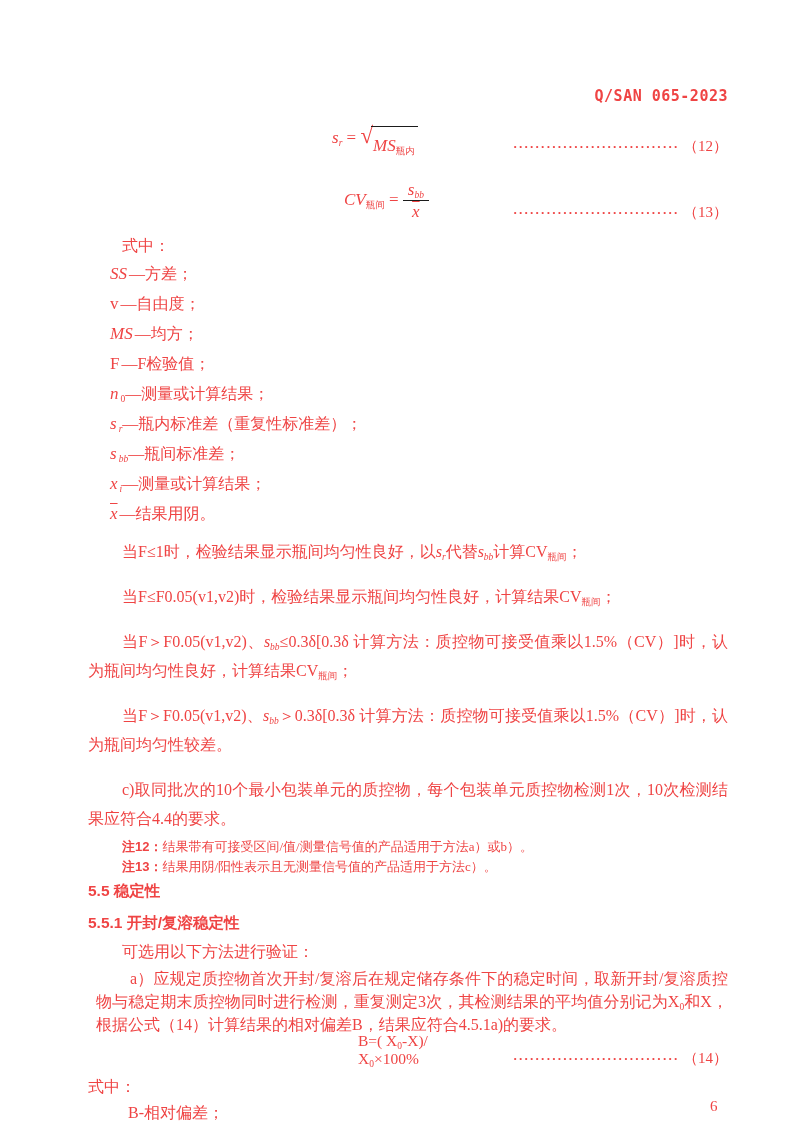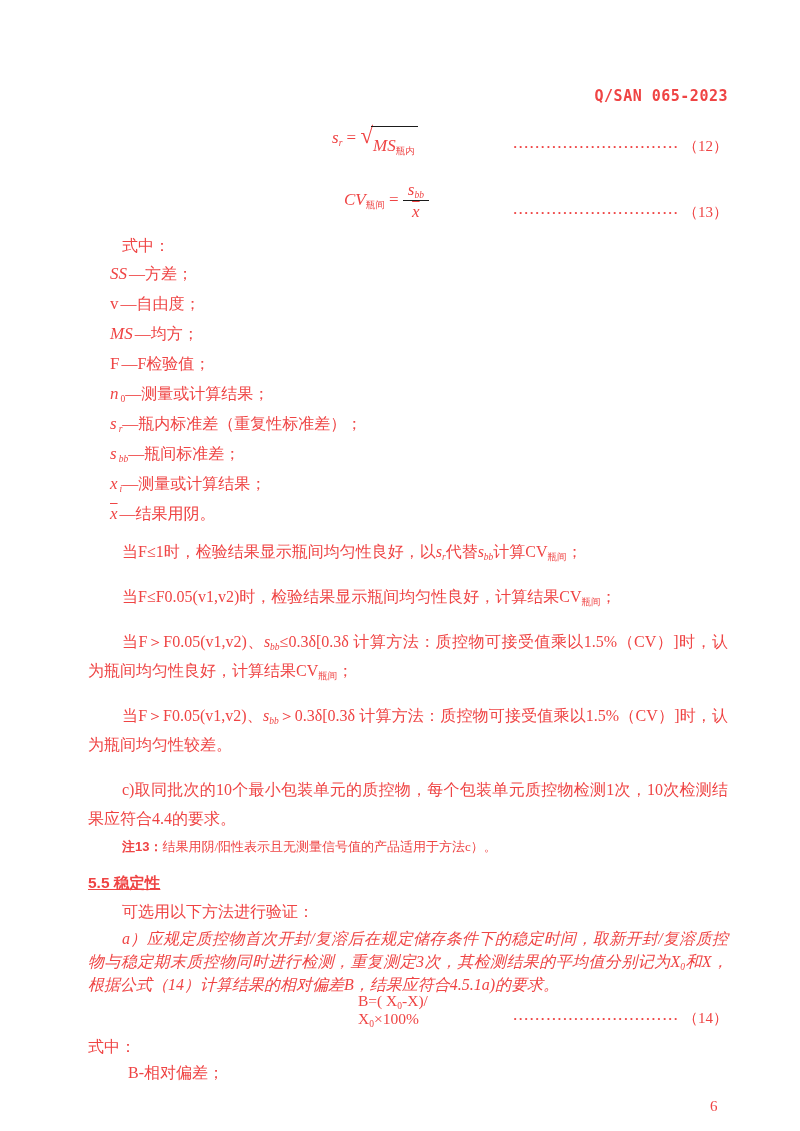--- a/index.html
+++ b/index.html
@@ -43,21 +43,21 @@
   .def-item{line-height:30px;font-size:16px;}
   .def-item .sym{font-size:17px;margin-right:2px;}
   .mt8{margin-top:8px;} .mt6{margin-top:6px;} .mt10{margin-top:10px;}
   .notes{margin-top:4px;padding-left:34px;}
   .note-line{font-size:13px;line-height:20px;}
   .note-label{font-family:"Liberation Sans",sans-serif;font-weight:bold;}
   .heading{
     font-family:"Liberation Sans","DejaVu Sans",sans-serif;font-weight:bold;
     font-size:15.5px;line-height:20px;
   }
-  .h55{margin-top:16px;text-decoration:underline;}
+  .h55{margin-top:4px;}
   .h551{margin-top:12px;}
   .p-sel{margin-top:6px;font-size:16px;line-height:26px;padding-left:34px;}
   .p-a{font-size:16px;line-height:23px;text-align:justify;margin-top:2px;}
   .shizhong2{font-size:16px;line-height:22px;margin-top:8px;}
   .p-b{font-size:16px;line-height:22px;margin-top:4px;padding-left:40px;}
   .page-number{
     position:absolute;left:710px;top:1098px;font-size:15px;
     font-family:"Liberation Serif",serif;
   }
 </style>
@@ -140,28 +140,32 @@
     </div>
 
     <p class="p indent mt8"><span>当F≤1时，检验结果显示瓶间均匀性良好，以</span><span class="mi">s</span><span class="subi">r</span><span>代替</span><span class="mi">s</span><span class="subi">bb</span><span>计算CV</span><span class="sub">瓶间</span><span>；</span></p>
     <p class="p indent"><span>当F≤F0.05(v1,v2)时，检验结果显示瓶间均匀性良好，计算结果CV</span><span class="sub">瓶间</span><span>；</span></p>
     <p class="p indent mt6"><span>当F＞F0.05(v1,v2)、</span><span class="mi">s</span><span class="subi">bb</span><span>≤0.3δ[0.3δ 计算方法：质控物可接受值乘以1.5%（CV）]时，认为瓶间均匀性良好，计算结果CV</span><span class="sub">瓶间</span><span>；</span></p>
     <p class="p indent mt10"><span>当F＞F0.05(v1,v2)、</span><span class="mi">s</span><span class="subi">bb</span><span>＞0.3δ[0.3δ 计算方法：质控物可接受值乘以1.5%（CV）]时，认为瓶间均匀性较差。</span></p>
     <p class="p indent" style="margin:0;">c)取同批次的10个最小包装单元的质控物，每个包装单元质控物检测1次，10次检测结果应符合4.4的要求。</p>
 
     <div class="notes">
       <div class="note-line">
+        <span class="note-label">注12：</span><span>结果带有可接受区间/值/测量信号值的产品适用于方法a）或b）。</span>
+      </div>
+      <div class="note-line">
         <span class="note-label">注13：</span><span>结果用阴/阳性表示且无测量信号值的产品适用于方法c）。</span>
       </div>
     </div>
 
     <div class="heading h55">5.5 稳定性</div>
+    <div class="heading h551">5.5.1 开封/复溶稳定性</div>
 
     <div class="p-sel">可选用以下方法进行验证：</div>
-    <p class="p-a indent" style="margin:2px 0 0 0;font-style:italic;"><span>a）应规定质控物首次开封/复溶后在规定储存条件下的稳定时间，取新开封/复溶质控物与稳定期末质控物同时进行检测，重复测定3次，其检测结果的平均值分别记为X</span><span class="sub">0</span><span>和X，根据公式（14）计算结果的相对偏差B，结果应符合4.5.1a)的要求。</span></p>
+    <p class="p-a indent" style="margin:2px 0 0 8px;"><span>a）应规定质控物首次开封/复溶后在规定储存条件下的稳定时间，取新开封/复溶质控物与稳定期末质控物同时进行检测，重复测定3次，其检测结果的平均值分别记为X</span><span class="sub">0</span><span>和X，根据公式（14）计算结果的相对偏差B，结果应符合4.5.1a)的要求。</span></p>
 
     <div class="formula-row f14">
       <span class="f-eq"><span>B=( X</span><span class="sub">0</span><span>-X)/ X</span><span class="sub">0</span><span>×100%</span></span>
       <span class="leader">
         <span class="dots">······························</span>
         <span class="eq-label">（14）</span>
       </span>
     </div>
 
     <div class="shizhong2">式中：</div>

